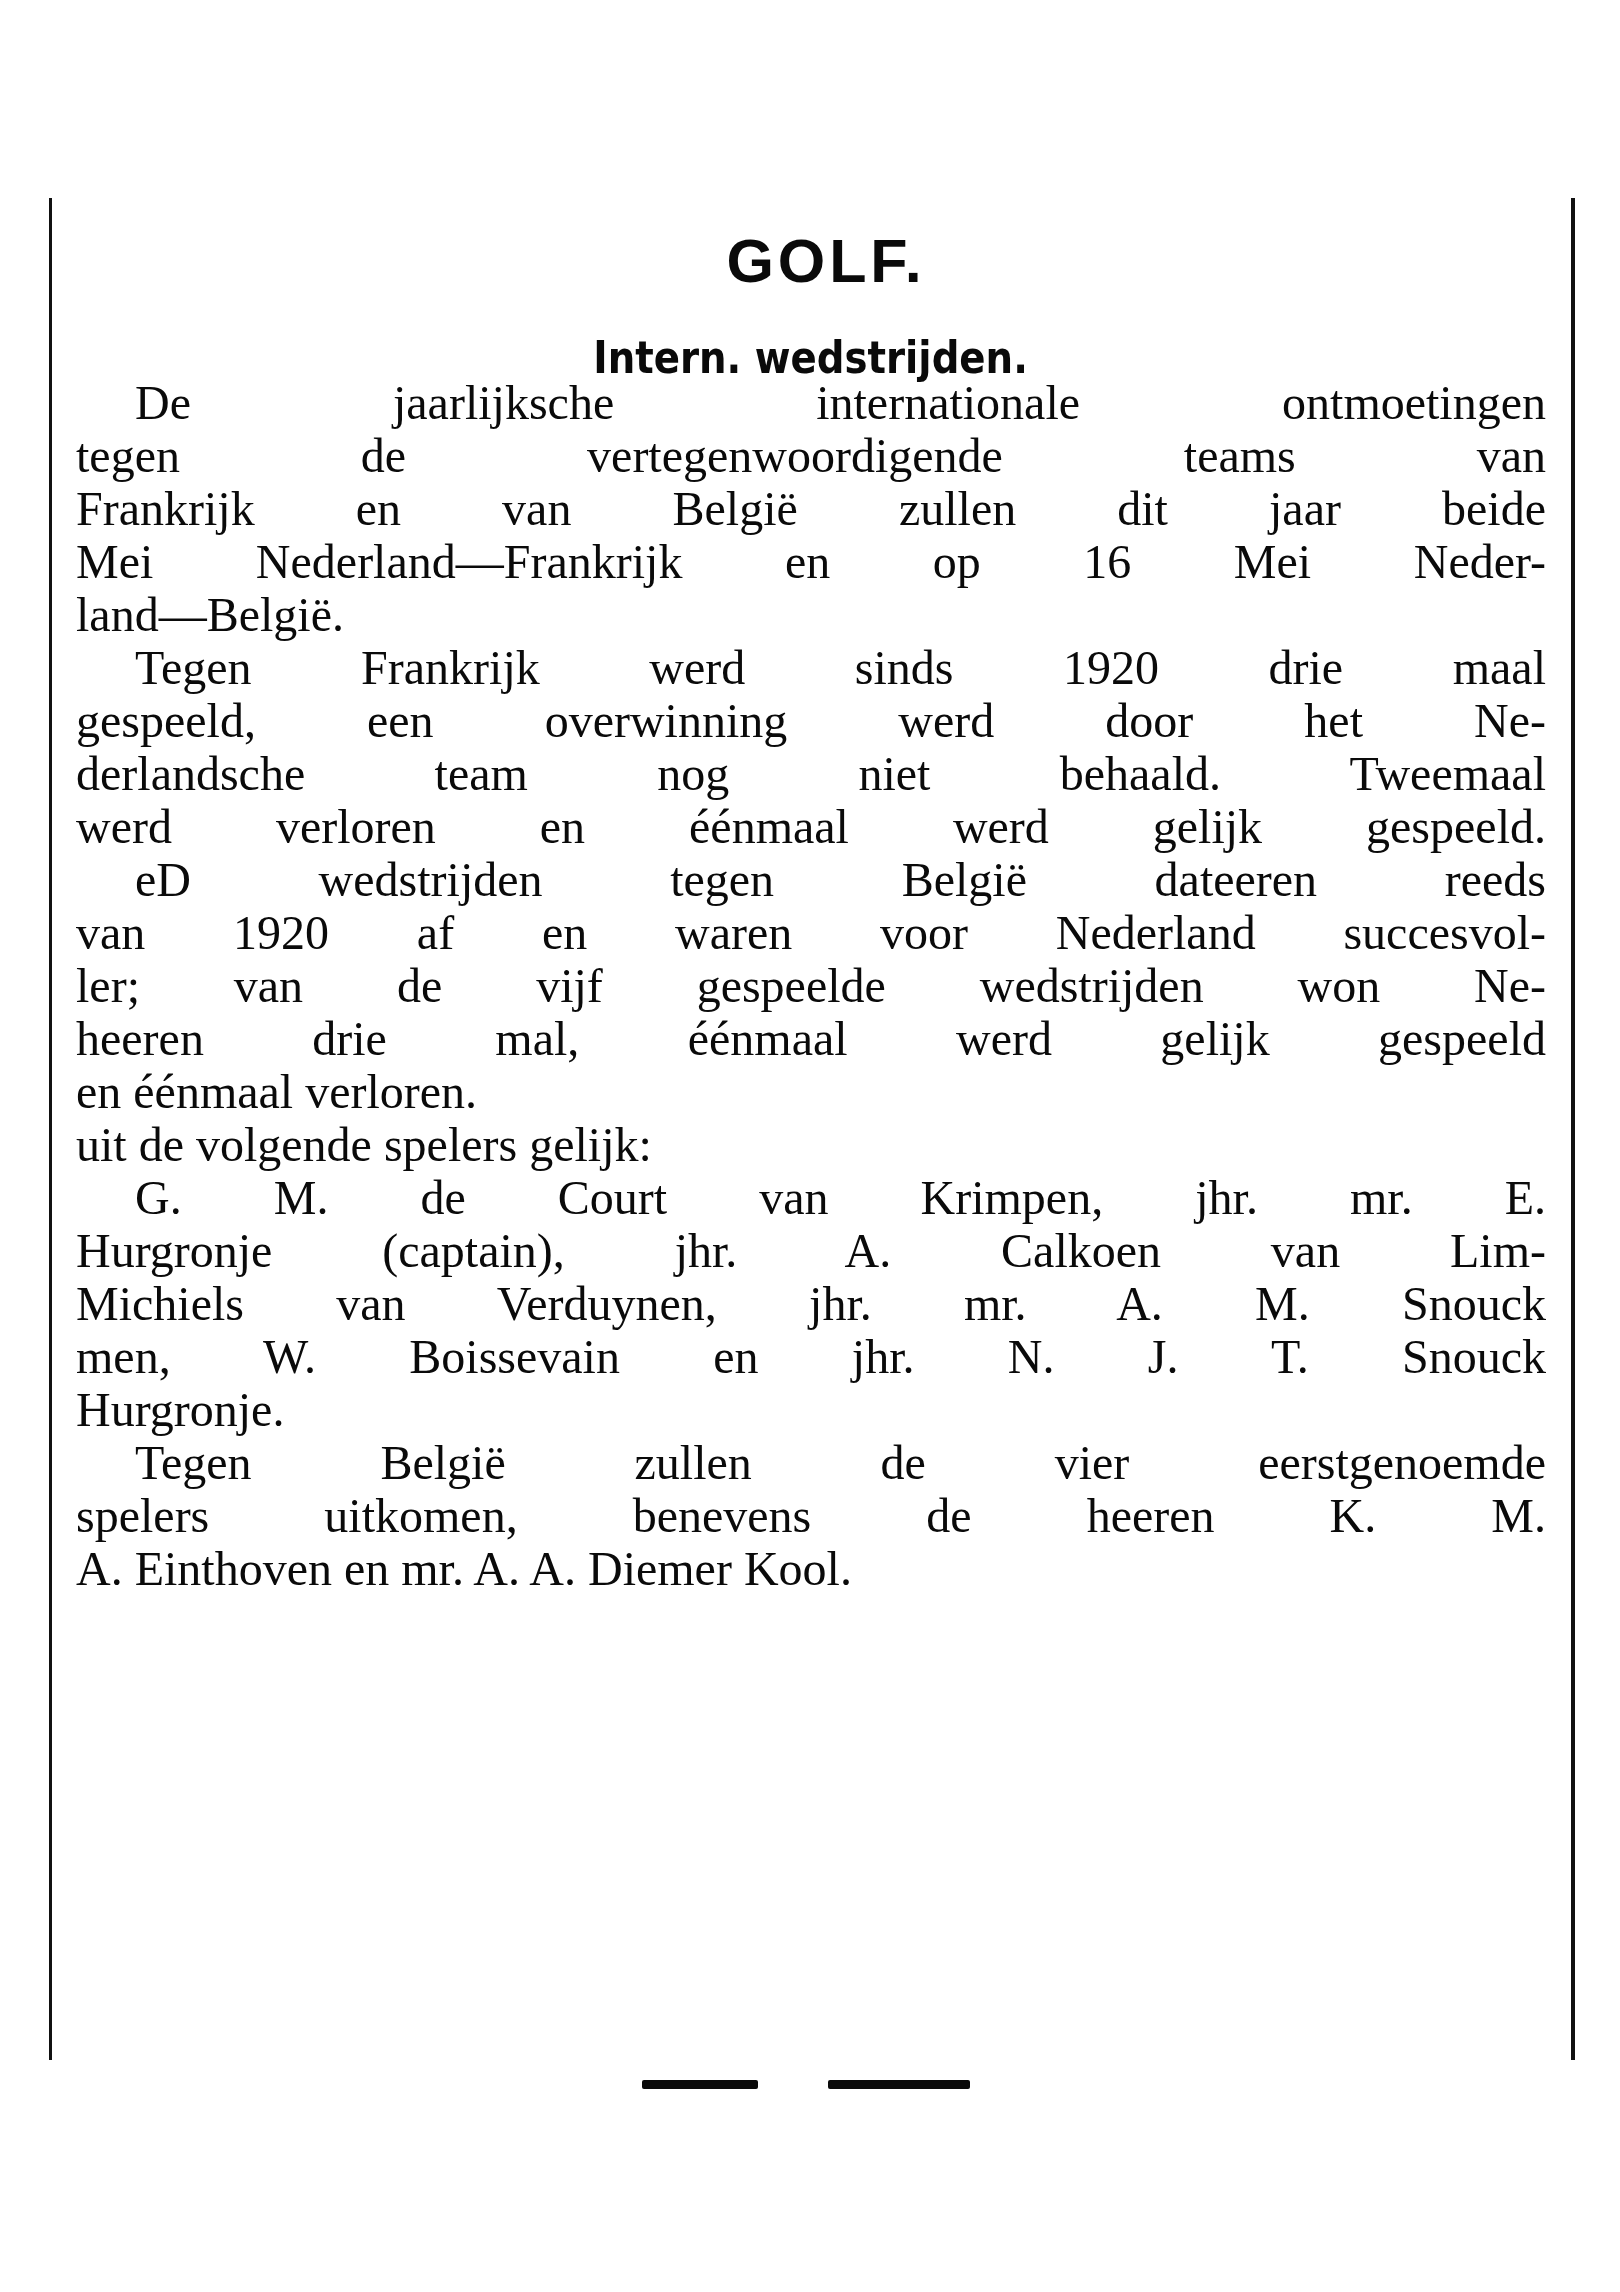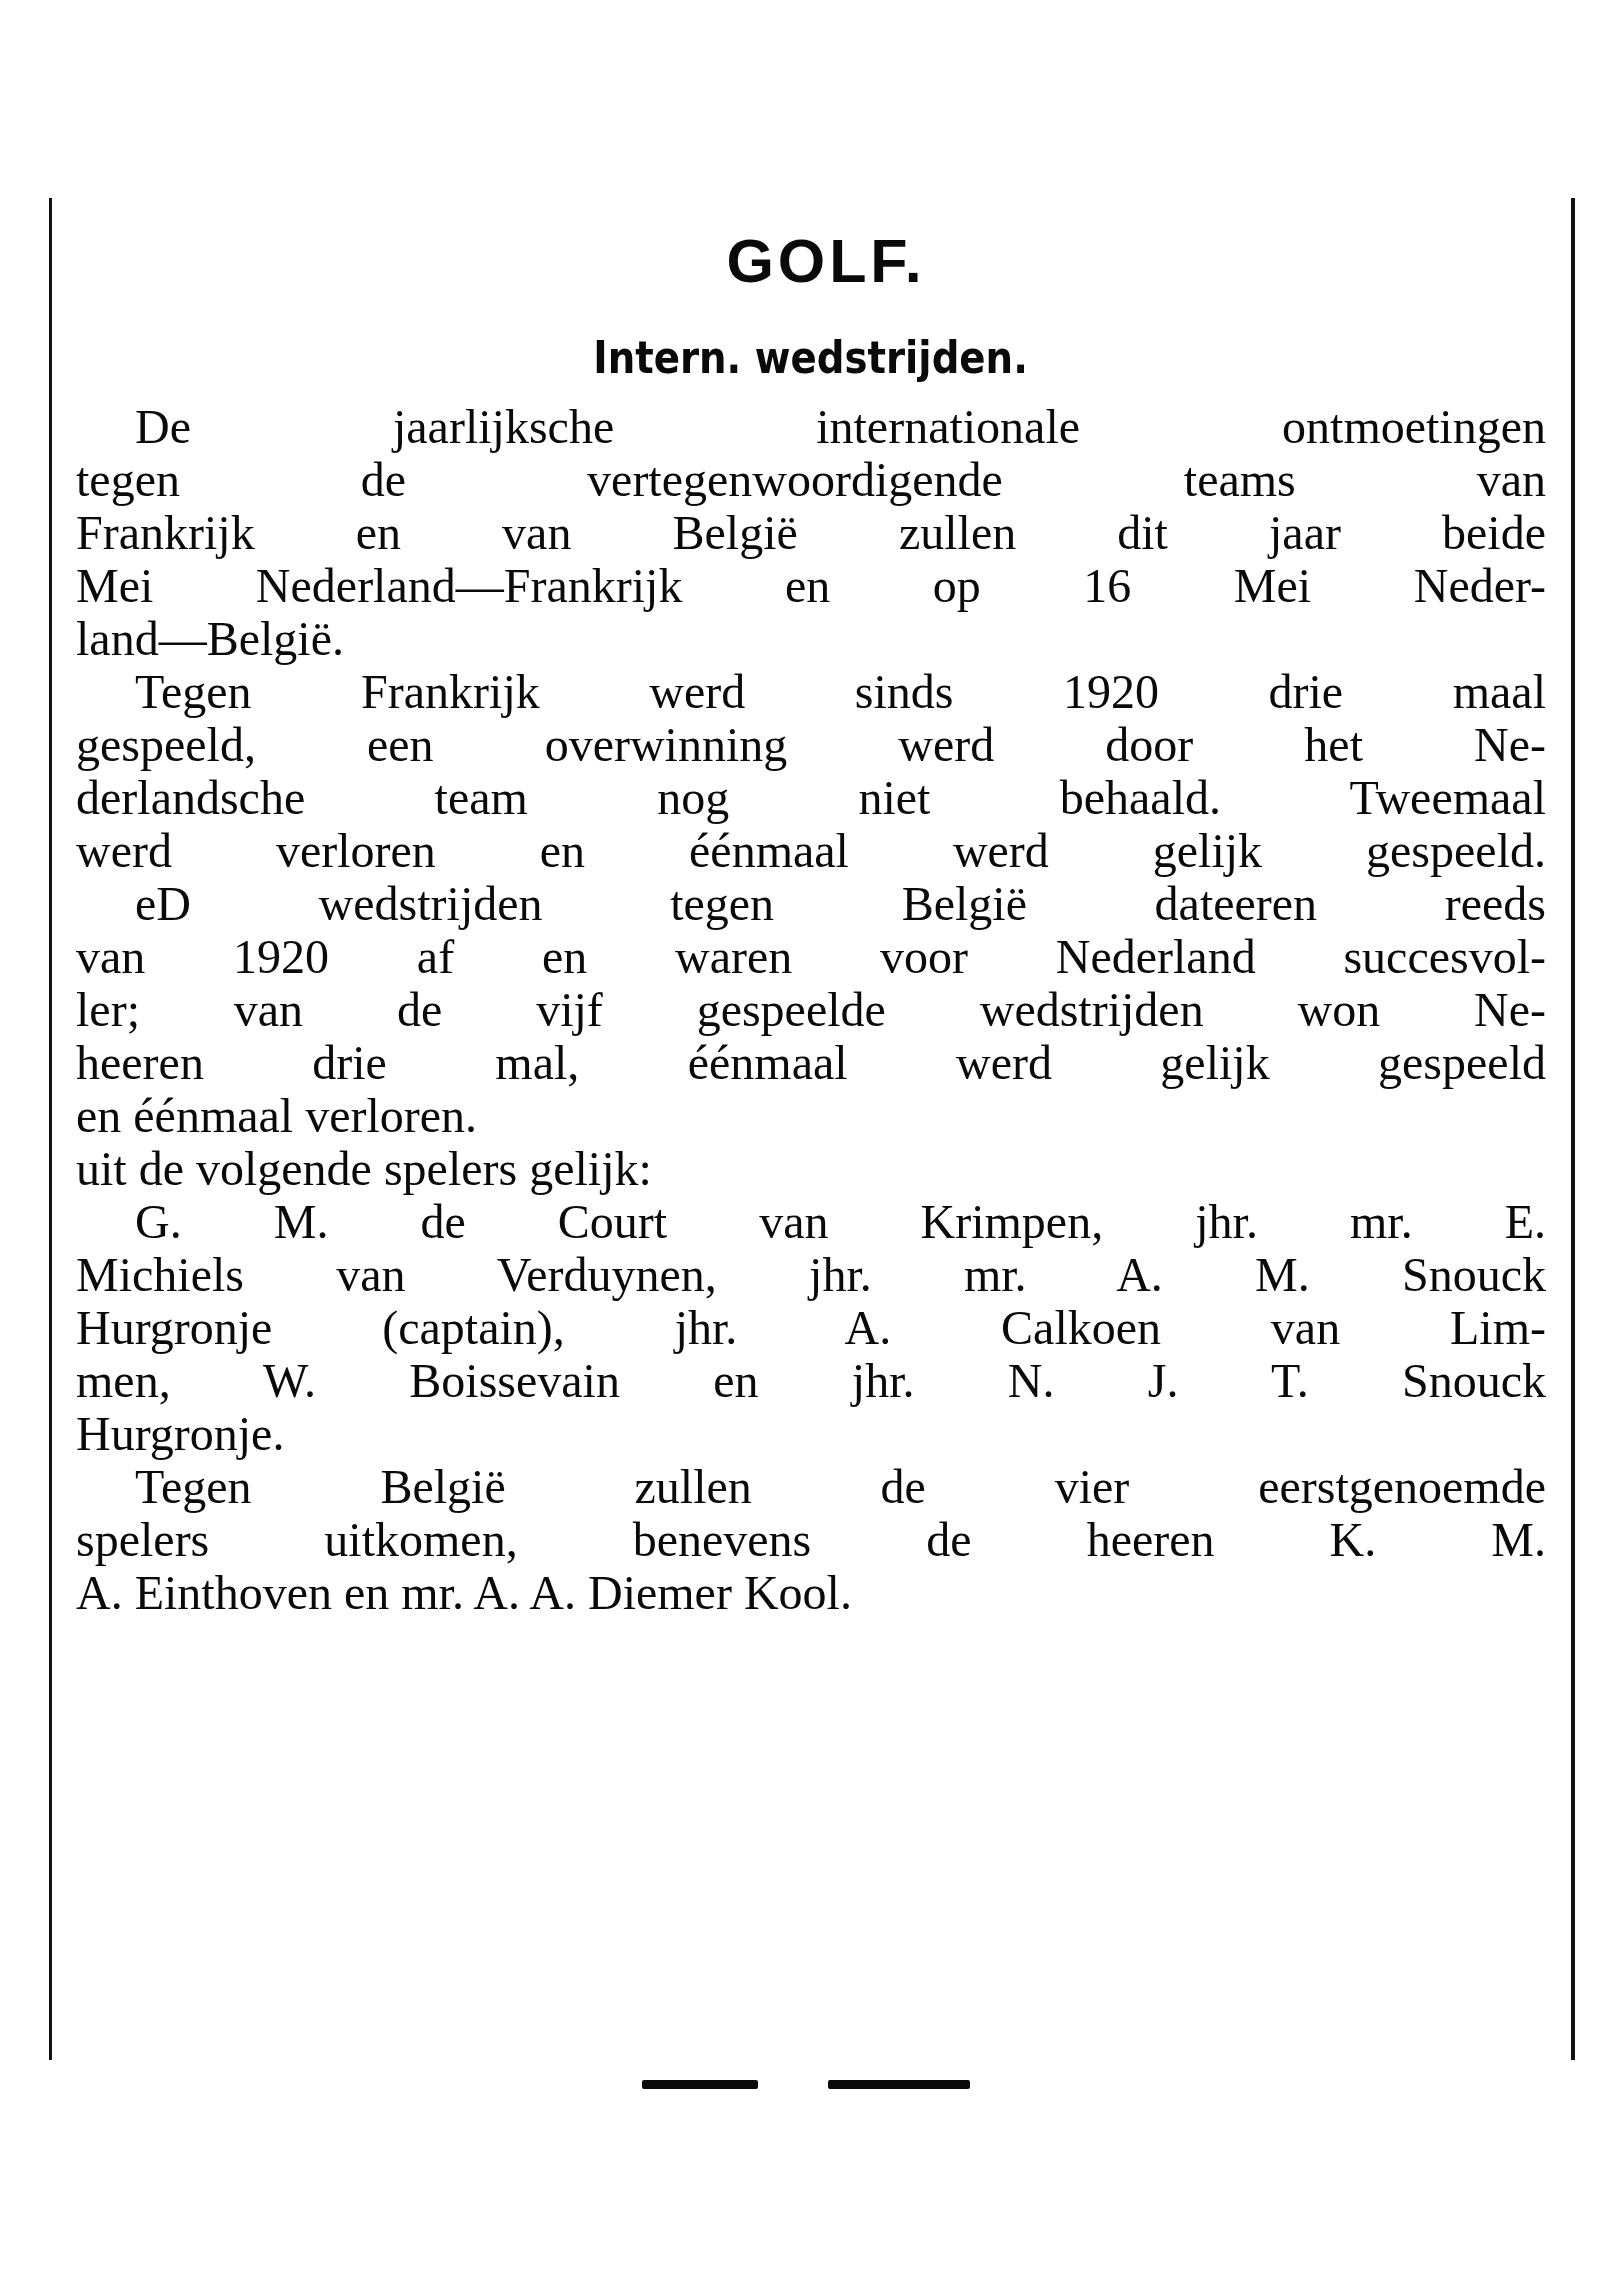--- a/index.html
+++ b/index.html
@@ -51,21 +51,21 @@
       font-family: "DejaVu Sans", "Liberation Sans", sans-serif;
       font-weight: bold;
       font-size: 45px;
       transform: scaleX(0.86);
       transform-origin: 814px 0;
       line-height: 59px;
     }
     .article {
       position: absolute;
       left: 76px;
-      top: 400px;
+      top: 376px;
       width: 1470px;
       font-family: "Liberation Serif", "DejaVu Serif", serif;
       font-size: 48px;
       line-height: 53px;
     }
     .line {
       display: block;
       white-space: nowrap;
       text-align: justify;
       text-align-last: justify;
@@ -127,22 +127,22 @@
     <span class="line">heeren drie mal, éénmaal werd gelijk gespeeld</span>
     <span class="line last">en éénmaal verloren.</span>
   </div>
 
   <div>
     <span class="line last">uit de volgende spelers gelijk:</span>
   </div>
 
   <div>
     <span class="line indent">G. M. de Court van Krimpen, jhr. mr. E.</span>
+    <span class="line">Hurgronje (captain), jhr. A. Calkoen van Lim-</span>
     <span class="line">Michiels van Verduynen, jhr. mr. A. M. Snouck</span>
-    <span class="line">Hurgronje (captain), jhr. A. Calkoen van Lim-</span>
     <span class="line">men, W. Boissevain en jhr. N. J. T. Snouck</span>
     <span class="line last">Hurgronje.</span>
   </div>
 
   <div>
     <span class="line indent">Tegen België zullen de vier eerstgenoemde</span>
     <span class="line">spelers uitkomen, benevens de heeren K. M.</span>
     <span class="line last">A. Einthoven en mr. A. A. Diemer Kool.</span>
   </div>
 </div>

